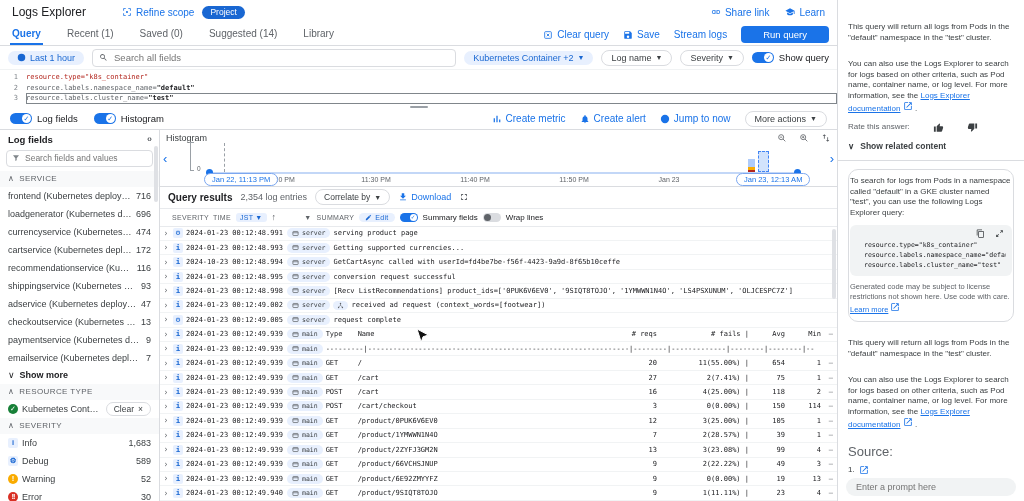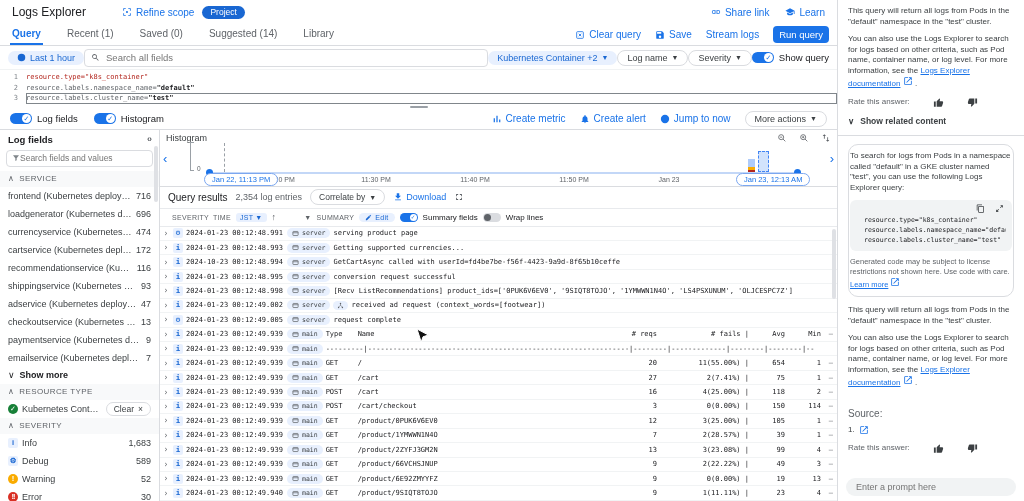--- a/index.html
+++ b/index.html
@@ -12,23 +12,23 @@
   .app-title{font-size:12px;color:#202124;margin-right:28px}
   .blue-link{color:#1a73e8;font-size:10px;display:flex;align-items:center;gap:4px;cursor:pointer;white-space:nowrap}
   .proj-pill{background:#1967d2;color:#fff;font-size:8.5px;padding:1.5px 8px;border-radius:9px}
   .topbar-right{margin-left:auto;display:flex;gap:16px;align-items:center}
   
   .tabbar{height:22px;flex:none;display:flex;align-items:stretch;border-bottom:1px solid #dadce0;padding-left:10px}
   .tabs{display:flex;gap:22px}
   .tab{font-size:10px;color:#5f6368;display:flex;align-items:center;padding:0 2px;border-bottom:2px solid transparent;cursor:pointer;white-space:nowrap}
   .tab.v-true{color:#1a73e8;border-bottom-color:#1a73e8;font-weight:bold}
   .tab-actions{margin-left:auto;display:flex;align-items:center;gap:14px;padding-right:8px}
-  .run-btn{background:#1a73e8;color:#fff;font-size:9.5px;padding:3px 6px;border-radius:4px;border:none;cursor:pointer}
+  .run-btn{background:#1a73e8;color:#fff;font-size:9.5px;padding:3px 22px;border-radius:4px;border:none;cursor:pointer}
   
-  .filterbar{height:24px;flex:none;display:flex;align-items:center;padding:0 8px;border-bottom:1px solid #f1f3f4}
+  .filterbar{height:24px;flex:none;display:flex;align-items:center;gap:8px;padding:0 8px;border-bottom:1px solid #f1f3f4}
   .chip-blue{background:#e8f0fe;color:#1967d2;font-size:9px;padding:2px 9px;border-radius:10px;display:flex;align-items:center;gap:4px;white-space:nowrap;cursor:pointer}
   .chip-out{border:1px solid #dadce0;color:#3c4043;font-size:9px;padding:2px 9px;border-radius:10px;display:flex;align-items:center;gap:4px;white-space:nowrap;cursor:pointer}
   .caret{font-size:7px;color:inherit}
   .searchbox{flex:1;display:flex;align-items:center;gap:6px;border:1px solid #dadce0;border-radius:4px;height:18px;padding:0 6px;color:#5f6368}
   .searchbox input{border:none;outline:none;flex:1;font-size:9.5px;color:#3c4043;background:transparent;font-family:"Liberation Sans",sans-serif}
   .toggle-wrap{display:flex;align-items:center;gap:5px;font-size:9.5px;color:#202124;white-space:nowrap}
   .tg{width:22px;height:11px;border-radius:6px;background:#1a73e8;position:relative;flex:none;cursor:pointer}
   .tg::after{content:"✓";position:absolute;right:1px;top:1px;width:9px;height:9px;background:#fff;border-radius:50%;color:#1a73e8;font-size:7px;line-height:9px;text-align:center}
   
   .editor{flex:none;padding:2px 0 1px;font-family:"DejaVu Sans Mono",monospace;font-size:7px}
@@ -43,21 +43,21 @@
   .editor-handle div{width:18px;height:2px;border-radius:2px;background:#9aa0a6}
   
   .togglebar{height:21px;flex:none;display:flex;align-items:center;gap:16px;padding:0 10px;border-bottom:1px solid #dadce0}
   .togglebar-right{margin-left:auto;display:flex;align-items:center;gap:14px}
   .pill-btn{border:1px solid #dadce0;border-radius:11px;padding:2px 9px;font-size:9px;color:#3c4043;display:flex;gap:4px;align-items:center;cursor:pointer;white-space:nowrap}
   
   .workspace{flex:1;display:flex;min-height:0}
   .fields-panel{width:160px;flex:none;border-right:1px solid #dadce0;font-size:9px;overflow:hidden;position:relative}
   .fp-head{display:flex;align-items:center;justify-content:space-between;padding:4px 8px;font-size:9.5px;font-weight:bold;color:#202124}
   .fp-collapse{color:#5f6368;font-size:9px;letter-spacing:-1px;cursor:pointer}
-  .fp-search{margin:1px 6px 4px;border:1px solid #dadce0;border-radius:4px;height:17px;display:flex;align-items:center;padding:4px 5px;color:#80868b}
+  .fp-search{margin:1px 6px 4px;border:1px solid #dadce0;border-radius:4px;height:17px;display:flex;align-items:center;gap:5px;padding:4px 5px;color:#80868b}
   .fp-search input{border:none;outline:none;flex:1;font-size:8.5px;color:#3c4043;background:transparent;width:20px;font-family:"Liberation Sans",sans-serif}
   .fp-section{display:flex;align-items:center;gap:5px;background:#f8f9fa;color:#5f6368;font-size:8px;letter-spacing:.4px;padding:0 8px;height:16px;cursor:pointer}
   .fp-item{display:flex;align-items:center;height:18px;padding:0 8px;gap:4px;cursor:pointer}
   .fp-item .lbl{flex:1;white-space:nowrap;overflow:hidden;text-overflow:ellipsis;color:#3c4043}
   .fp-item .cnt{color:#3c4043;flex:none}
   .fp-more{display:flex;align-items:center;gap:5px;height:17px;padding:0 8px;color:#202124;font-weight:bold;font-size:9px;cursor:pointer}
   .okcirc{width:10px;height:10px;border-radius:50%;background:#188038;color:#fff;font-size:7px;line-height:10px;text-align:center;flex:none}
   .clear-chip{border:1px solid #dadce0;border-radius:9px;padding:1px 7px;font-size:8.5px;color:#3c4043;display:flex;gap:4px;align-items:center;cursor:pointer}
   .sevic{width:10px;height:10px;border-radius:2px;flex:none;text-align:center;font-size:7.5px;line-height:10px;font-weight:bold}
   .sevic.v-info{background:#e8f0fe;color:#1967d2}.sevic.v-info::before{content:"i"}
@@ -78,21 +78,21 @@
   .hbar-s{position:absolute;left:588px;top:29px;width:7px;height:13px;background:linear-gradient(#aecbfa 0 58%,#f9ab00 58% 84%,#b3261e 84% 100%)}
   .hbar-b{position:absolute;left:598px;top:21px;width:11px;height:21px;background:#d2e3fc;border:1px dashed #4285f4}
   .htick{position:absolute;top:46px;transform:translateX(-50%);font-size:7px;color:#5f6368;white-space:nowrap}
   .hticks .htick:nth-of-type(1){left:120px}.hticks .htick:nth-of-type(2){left:216px}
   .hticks .htick:nth-of-type(3){left:315px}.hticks .htick:nth-of-type(4){left:414px}
   .hticks .htick:nth-of-type(5){left:509px}
   .hchip{position:absolute;top:43px;border:1px solid #7ba7f0;color:#1a73e8;border-radius:9px;padding:1px 7px;font-size:7.5px;background:#fff;white-space:nowrap;cursor:pointer}
   .hchip.start{left:44px}.hchip.end{left:576px}
   
   .rtoolbar{height:22px;flex:none;display:flex;align-items:center;gap:8px;padding:0 8px;border-bottom:1px solid #e8eaed}
-  .rtitle{font-size:10px;font-weight:normal;color:#202124;white-space:nowrap}
+  .rtitle{font-size:10px;font-weight:bold;color:#202124;white-space:nowrap}
   .rcount{font-size:9px;color:#5f6368;white-space:nowrap}
   .findbox{margin-left:auto;width:150px;border:1px solid #dadce0;border-radius:4px;height:16px;display:flex;align-items:center;gap:4px;padding:0 5px;color:#5f6368}
   .findbox input{border:none;outline:none;flex:1;font-size:8.5px;background:transparent;width:20px;color:#3c4043;font-family:"Liberation Sans",sans-serif}
   .corr{border:1px solid #dadce0;border-radius:9px;height:16px;display:flex;align-items:center;gap:4px;padding:0 8px;font-size:8.5px;color:#3c4043;cursor:pointer;white-space:nowrap}
   .dl{color:#1a73e8;font-size:9px;display:flex;align-items:center;gap:3px;cursor:pointer;white-space:nowrap}
   .fsic{color:#5f6368;cursor:pointer;display:flex}
   
   .colhead{height:18px;flex:none;display:flex;align-items:center;border-bottom:1px solid #e8eaed;padding-left:12px;font-size:7px;color:#5f6368;letter-spacing:.3px;gap:5px}
   .jst-chip{background:#e8f0fe;color:#1967d2;border-radius:3px;padding:1px 4px;display:flex;gap:2px;align-items:center;cursor:pointer}
   .edit-chip{background:#e8f0fe;color:#1967d2;border-radius:8px;padding:1px 6px;display:flex;gap:3px;align-items:center;cursor:pointer}
@@ -113,35 +113,35 @@
   .c-type{width:32px;flex:none}
   .c-name{flex:1;overflow:hidden;white-space:pre}
   .c-reqs{width:48px;flex:none;text-align:right}
   .c-fails{width:92px;flex:none;text-align:right}
   .c-avg{width:36px;flex:none;text-align:right}
   .c-min{width:36px;flex:none;text-align:right}
   .c-tail{width:16px;flex:none;text-align:right;color:#5f6368;padding-right:4px}
   .vsb{position:absolute;right:1px;width:4px;border-radius:2px;background:#dfe1e5}
   
   .ai-panel{flex:1;min-width:0;position:relative;padding:6px 10px 26px;font-size:8px;line-height:1.32;color:#3c4043;overflow:hidden;background:#fff}
-  .ai-panel p{margin:0 0 7px}
+  .ai-panel p{margin:16px 0 7px}
   .ai-link{color:#1a73e8;text-decoration:underline;cursor:pointer}
   .rate-row{display:flex;align-items:center;gap:23px;margin:4px 0 8px;color:#5f6368;font-size:8px}
   .thumb{color:#3c4043;cursor:pointer;display:flex}
   .thumb svg{width:11px;height:11px}
   .show-rel{display:flex;align-items:center;gap:6px;font-weight:bold;color:#3c4043;font-size:8.5px;margin:2px 0 8px;cursor:pointer}
   .ai-div{border:none;border-top:1px solid #dadce0;margin:6px -10px 8px}
   .q-bubble{background:#e8f0fe;border-radius:10px;padding:6px 8px;color:#202124;margin-bottom:9px}
   .a-card{border:1px solid #dadce0;border-radius:10px;padding:6px 1px;margin-bottom:8px}
   .codeblock{background:#f1f3f4;border-radius:6px;margin:7px 0 6px;padding:4px 6px 6px 14px;position:relative}
   .code-icons{display:flex;justify-content:flex-end;gap:10px;color:#3c4043;margin-bottom:3px;padding-right:2px}
   .code-icons svg{width:9px;height:9px;cursor:pointer}
   .codeblock pre{font-family:"DejaVu Sans Mono",monospace;font-size:6.5px;line-height:1.5;color:#202124;overflow:hidden}
   .license{font-size:7.5px;color:#5f6368;margin-top:5px}
-  .src-lbl{font-size:10px;color:#5f6368;margin:18px 0 5px}
+  .src-lbl{font-size:13px;color:#5f6368;margin:12px 0 5px}
   .src-item{display:flex;gap:4px;align-items:center;color:#3c4043;margin-bottom:7px;font-size:8px}
   .src-item svg{color:#1a73e8}
   .prompt-bar{position:absolute;left:8px;right:8px;bottom:5px;background:#f1f3f4;border-radius:11px;padding:4px 10px;display:flex}
   .prompt-bar input{border:none;outline:none;background:transparent;flex:1;font-size:9px;color:#5f6368;font-family:"Liberation Sans",sans-serif}
   .extic{width:7px;height:7px}
   .cursor{position:absolute;left:416px;top:328px;z-index:50;pointer-events:none}
 </style>
 </head>
 <body>
 

